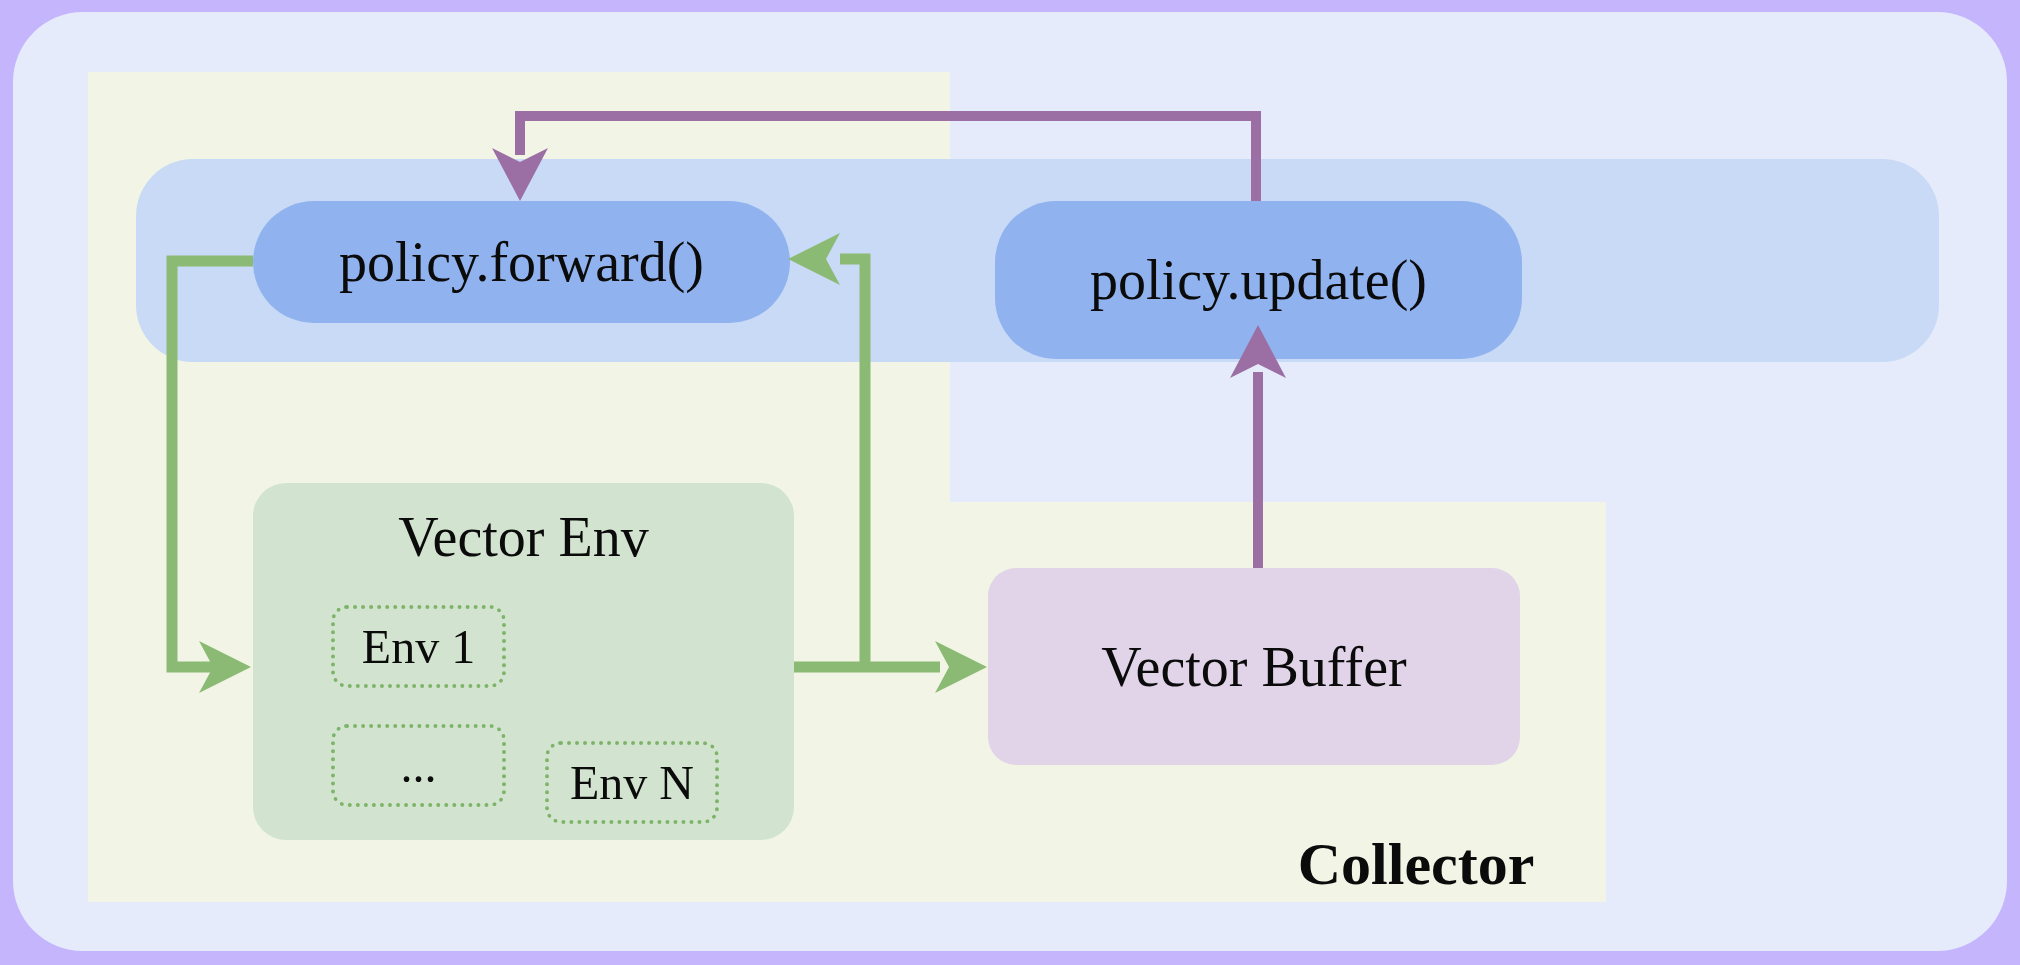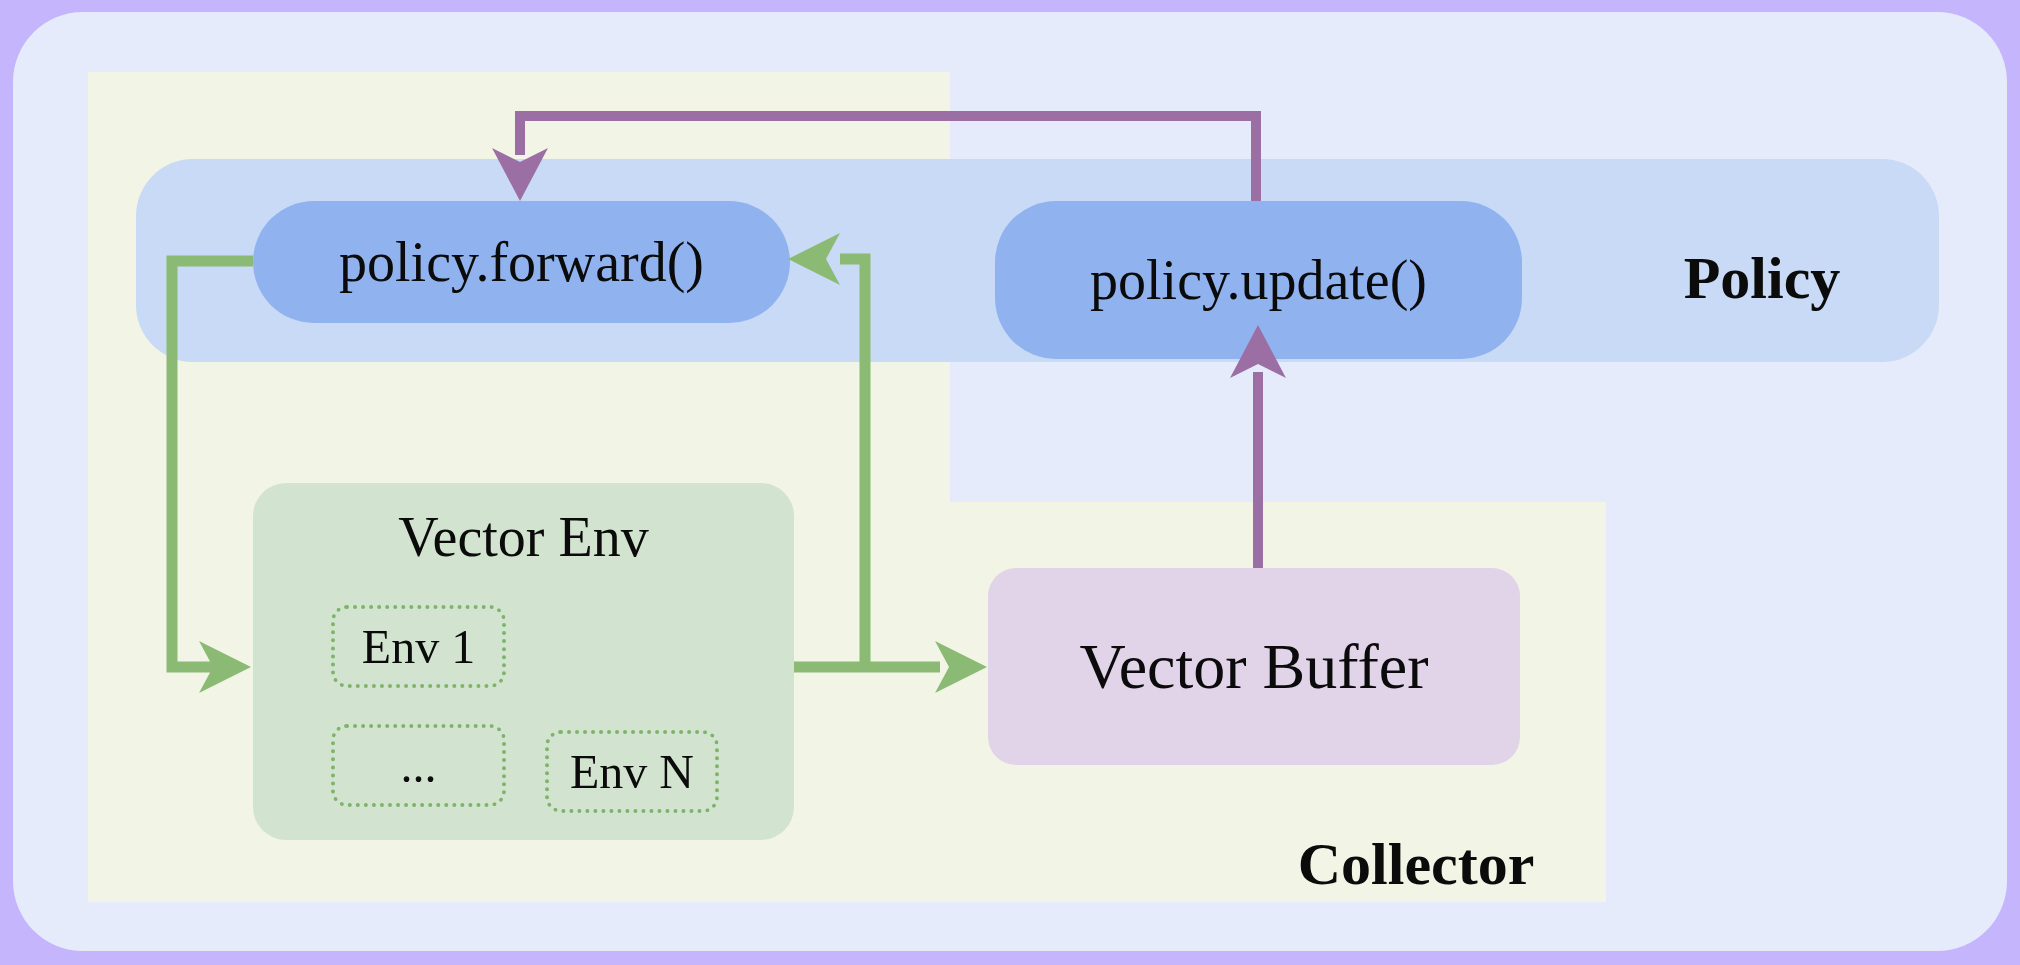--- a/index.html
+++ b/index.html
@@ -21,25 +21,25 @@
   .pill-update{left:995px;top:201px;width:527px;height:158px;}
 
   
   .env-box{left:253px;top:483px;width:541px;height:357px;background:#d2e4cf;border-radius:33px;}
   .env-title{position:absolute;left:0;top:22px;width:100%;text-align:center;font-size:56px;color:#0b0b0b;}
   .env-cell{position:absolute;border:4px dotted #7db469;border-radius:16px;
             display:flex;align-items:center;justify-content:center;font-size:48px;color:#0b0b0b;}
   .env-1{left:78px;top:122px;width:167px;height:75px;}
   .env-2{left:292px;top:122px;width:166px;height:75px;}
   .env-dots{left:78px;top:241px;width:167px;height:75px;}
-  .env-n{left:292px;top:247px;width:166px;height:75px;}
+  .env-n{left:292px;top:258px;width:166px;height:75px;}
 
   
   .buffer-box{left:988px;top:568px;width:532px;height:197px;background:#e1d3e8;border-radius:28px;
-              display:flex;align-items:center;justify-content:center;font-size:64px;color:#0b0b0b;}
+              display:flex;align-items:center;justify-content:center;font-size:56px;color:#0b0b0b;}
 
   
   .region-label{font-weight:700;font-size:60px;color:#0b0b0b;text-align:center;line-height:64px;}
   .label-policy{left:1612px;top:246px;width:300px;height:64px;}
   .label-collector{left:1266px;top:832px;width:300px;height:64px;}
   .label-trainer{left:1665px;top:832px;width:300px;height:64px;}
 
   
   #arrows{position:absolute;left:0;top:0;width:2020px;height:965px;pointer-events:none;}
 </style>
@@ -72,21 +72,20 @@
     </div>
     <div class="env-cell env-n">
       <span>Env N</span>
     </div>
   </div>
 
   <div class="abs buffer-box">
     <span>Vector Buffer</span>
   </div>
 
-  <div class="abs region-label label-policy">Policy</div>
   <div class="abs region-label label-collector">Collector</div>
 
   <svg id="arrows" viewBox="0 0 2020 965" xmlns="http://www.w3.org/2000/svg">
 
     <g stroke="#8bba74" stroke-width="11" fill="#8bba74">
       <polyline points="253,261 172,261 172,667 214,667" fill="none" stroke-linejoin="miter"></polyline>
       <polygon points="251,667 199,641 213,667 199,693" stroke="none"></polygon>
     </g>
 
     <g stroke="#8bba74" stroke-width="11" fill="#8bba74">

